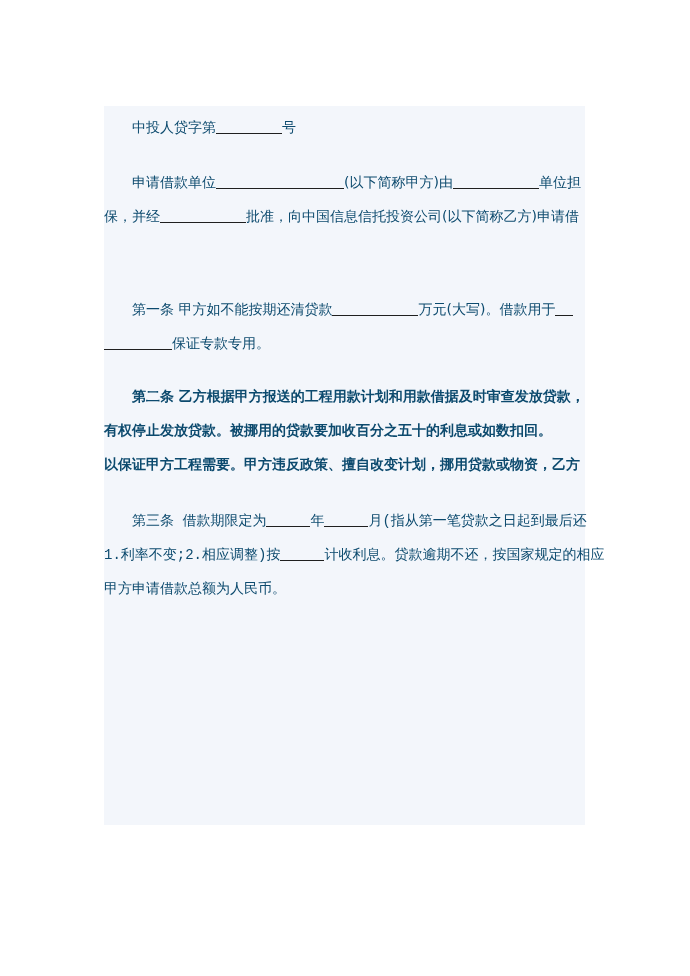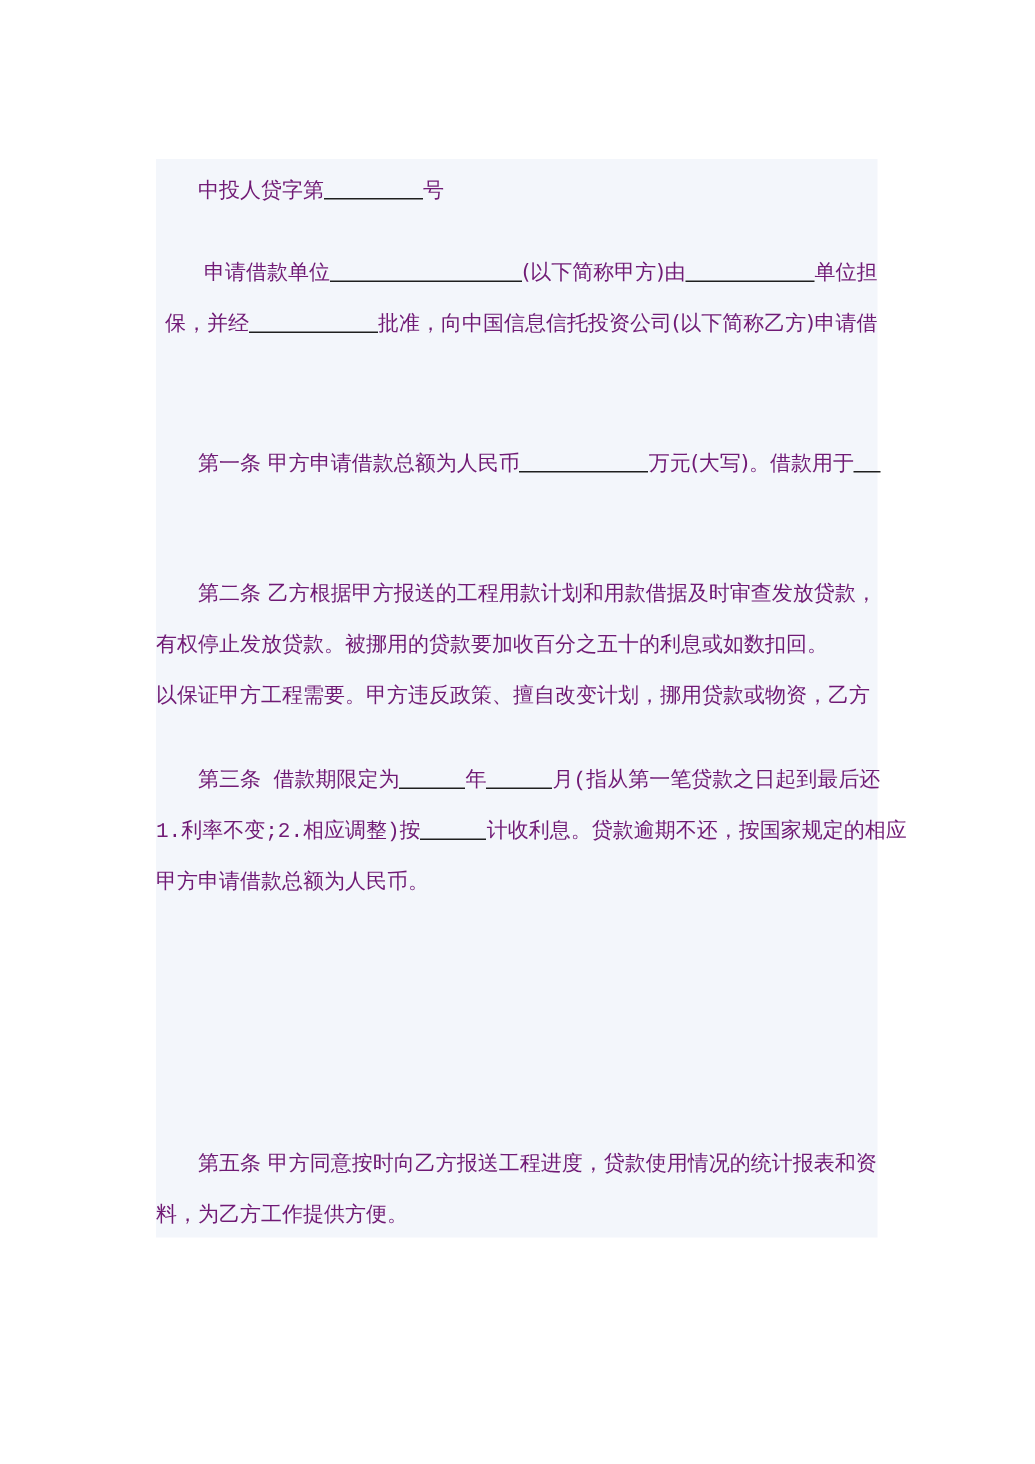--- a/index.html
+++ b/index.html
@@ -27,21 +27,21 @@
       width: 481px;
       height: 719px;
       background: #f3f6fb;
     }
     .para {
       position: absolute;
       left: 0;
       width: 481px;
       margin: 0;
       font-size: 14px;
-      color: #701a75;
+      color: #0c4a6e;
       line-height: 34px;
       text-indent: 28px;
       letter-spacing: 0px;
       word-break: break-all;
     }
     .line {
       display: block;
       white-space: nowrap;
       height: 34px;
       line-height: 34px;
@@ -57,38 +57,35 @@
   </style>
 </head>
 <body>
 
 <div class="page">
   <div class="content-block" id="content-block">
 
     <div class="para" style="top: 4px; text-indent: 0px;">
         <span class="line first"><span class="seg">中投人贷字第</span><span class="blank" style="width: 66px;"></span><span class="seg">号</span></span>
       </div>
-    <div class="para" style="top: 59px; text-indent: 0px; text-align: right;">
+    <div class="para" style="top: 59px; text-indent: 0px;">
         <span class="line first"><span class="seg">申请借款单位</span><span class="blank" style="width: 128px;"></span><span class="seg">(以下简称甲方)由</span><span class="blank" style="width: 86px;"></span><span class="seg">单位担</span></span>
         <span class="line"><span class="seg">保，并经</span><span class="blank" style="width: 86px;"></span><span class="seg">批准，向中国信息信托投资公司(以下简称乙方)申请借</span></span>
       </div>
     <div class="para" style="top: 186px; text-indent: 0px;">
-        <span class="line first"><span class="seg">第一条 甲方申请借款总额为人民币</span><span class="blank" style="width: 86px;"></span><span class="seg">万元(大写)。借款用于</span><span class="blank" style="width: 18px;"></span></span>
+        <span class="line first"><span class="seg">第一条 甲方如不能按期还清贷款</span><span class="blank" style="width: 86px;"></span><span class="seg">万元(大写)。借款用于</span><span class="blank" style="width: 18px;"></span></span>
+        <span class="line"><span class="blank" style="width: 68px;"></span><span class="seg">保证专款专用。</span></span>
       </div>
-    <div class="para" style="top: 273px; text-indent: 0px;">
+    <div class="para" style="top: 273px; text-indent: 0px; font-weight: bold;">
         <span class="line first"><span class="seg">第二条 乙方根据甲方报送的工程用款计划和用款借据及时审查发放贷款，</span></span>
         <span class="line"><span class="seg">有权停止发放贷款。被挪用的贷款要加收百分之五十的利息或如数扣回。</span></span>
         <span class="line"><span class="seg">以保证甲方工程需要。甲方违反政策、擅自改变计划，挪用贷款或物资，乙方</span></span>
       </div>
     <div class="para" style="top: 398px; text-indent: 0px; font-family: Liberation Mono, monospace;">
         <span class="line first"><span class="seg">第三条 借款期限定为</span><span class="blank" style="width: 44px;"></span><span class="seg">年</span><span class="blank" style="width: 44px;"></span><span class="seg">月(指从第一笔贷款之日起到最后还</span></span>
         <span class="line"><span class="seg">1.利率不变;2.相应调整)按</span><span class="blank" style="width: 44px;"></span><span class="seg">计收利息。贷款逾期不还，按国家规定的相应</span></span>
         <span class="line"><span class="seg">甲方申请借款总额为人民币。</span></span>
       </div>
     <div class="para" style="top: 563px; text-indent: 0px;">
       </div>
-    <div class="para" style="top: 653px; text-indent: 0px;">
-        <span class="line first"><span class="seg">第五条 甲方同意按时向乙方报送工程进度，贷款使用情况的统计报表和资</span></span>
-        <span class="line"><span class="seg">料，为乙方工作提供方便。</span></span>
-      </div>
 
   </div>
 </div>
 
 </body></html>

